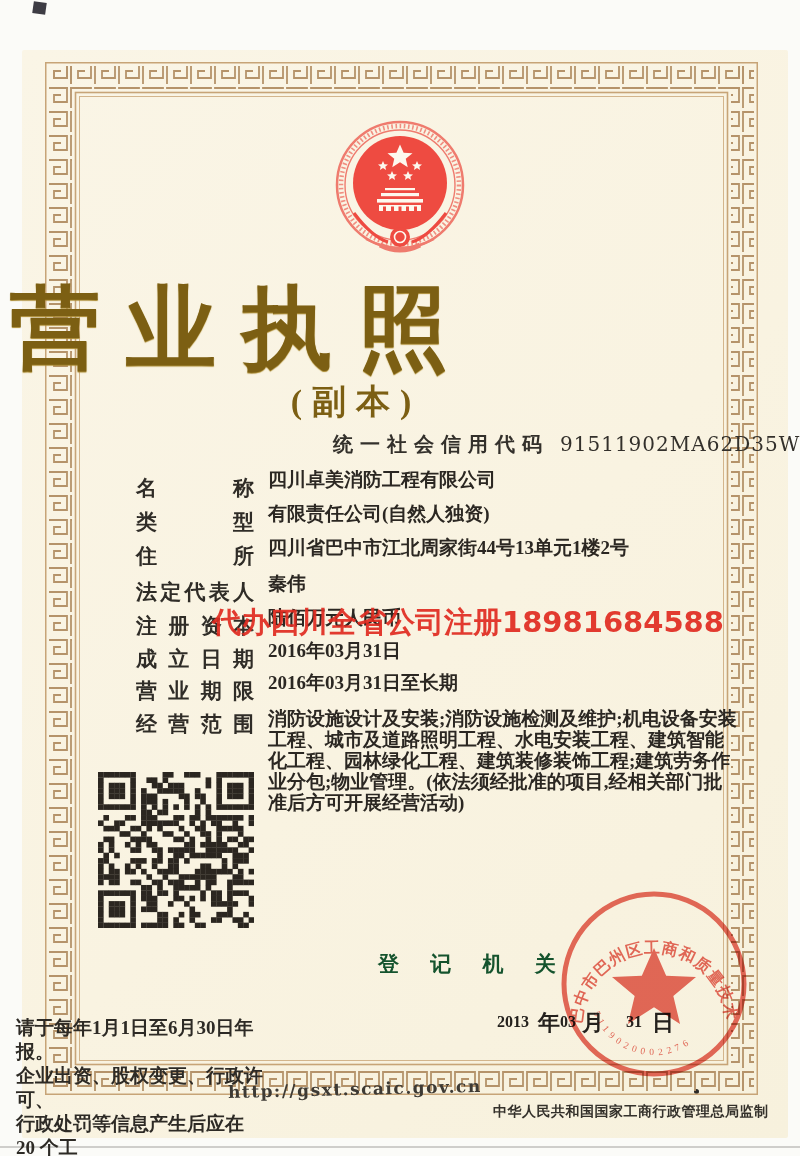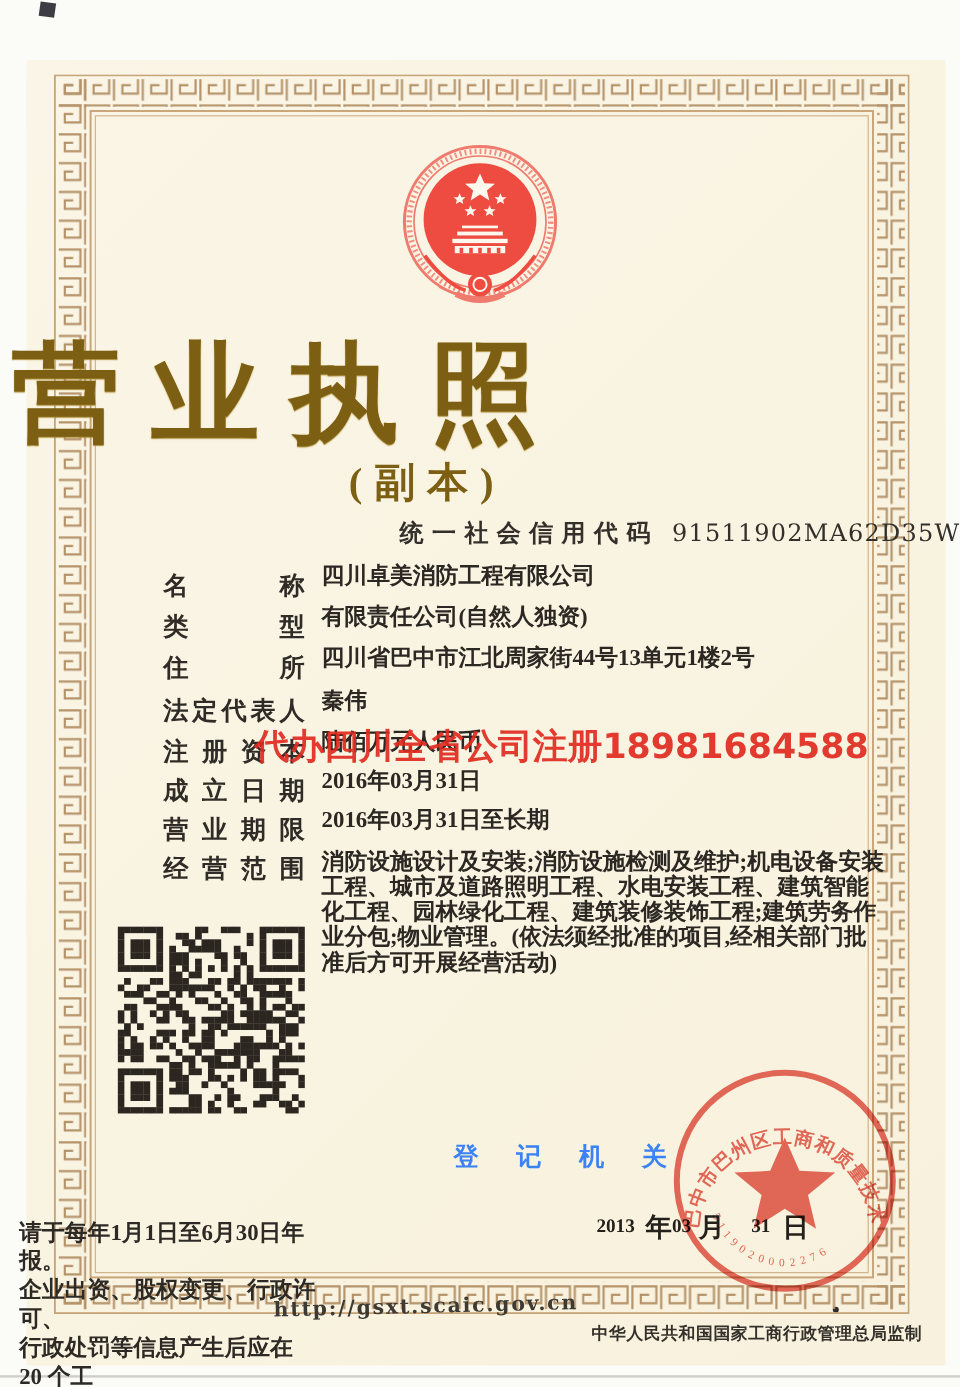--- a/index.html
+++ b/index.html
@@ -26,21 +26,21 @@
   .row .lab{width:118px;min-width:118px;font-size:21px;font-weight:bold;color:#2f2c27;
             text-align:justify;text-align-last:justify;letter-spacing:0;}
   .row .val{margin-left:14px;font-size:19px;font-weight:bold;color:#2b2722;transform:translateY(-7px);}
   .r1{height:34px}.r2{height:34px}.r3{height:36px}.r4{height:34px}.r5{height:33px}.r6{height:32px}.r7{height:33px}
   .r8 .val{width:472px;line-height:21px;transform:translateY(-2px);}
   #watermark{position:absolute;left:212px;top:603px;font-size:29px;font-weight:bold;
              font-family:"DejaVu Sans","Liberation Sans",sans-serif;
              color:rgba(224,42,32,0.92);white-space:nowrap;z-index:6;}
   #qr{position:absolute;left:98px;top:772px;}
   #reg-authority{position:absolute;left:378px;top:950px;font-size:21px;font-weight:bold;
-                 color:#3b82f6;letter-spacing:13px;font-family:Liberation Serif, serif;}
+                 color:#14532d;letter-spacing:13px;font-family:Liberation Serif, serif;}
   #date-line{position:absolute;left:497px;top:1008px;display:flex;align-items:baseline;color:#24211d;z-index:4;}
   #date-line .num{font-size:16px;font-weight:bold;transform:translateY(-3px);}
   #date-line .unit{font-size:22px;font-weight:bold;}
   #date-line .g1{margin-left:9px}.g2{}.g3{margin-left:6px}.g4{margin-left:22px}.g5{margin-left:10px}
   #seal{position:absolute;left:556px;top:886px;z-index:5;opacity:.88;mix-blend-mode:multiply;}
   #footer-left{position:absolute;left:16px;top:1016px;width:250px;font-size:19px;line-height:24px;
                font-weight:bold;color:#2d2a25;z-index:3;}
   #url{position:absolute;left:228px;top:1079px;font-size:17px;font-weight:bold;color:#3d3a34;
        letter-spacing:1.5px;transform:rotate(-1.4deg);z-index:3;font-family:"DejaVu Serif",serif;}
   #url-label{position:absolute;left:48px;top:1168px;font-size:17px;color:#a21caf;letter-spacing:1px;}

